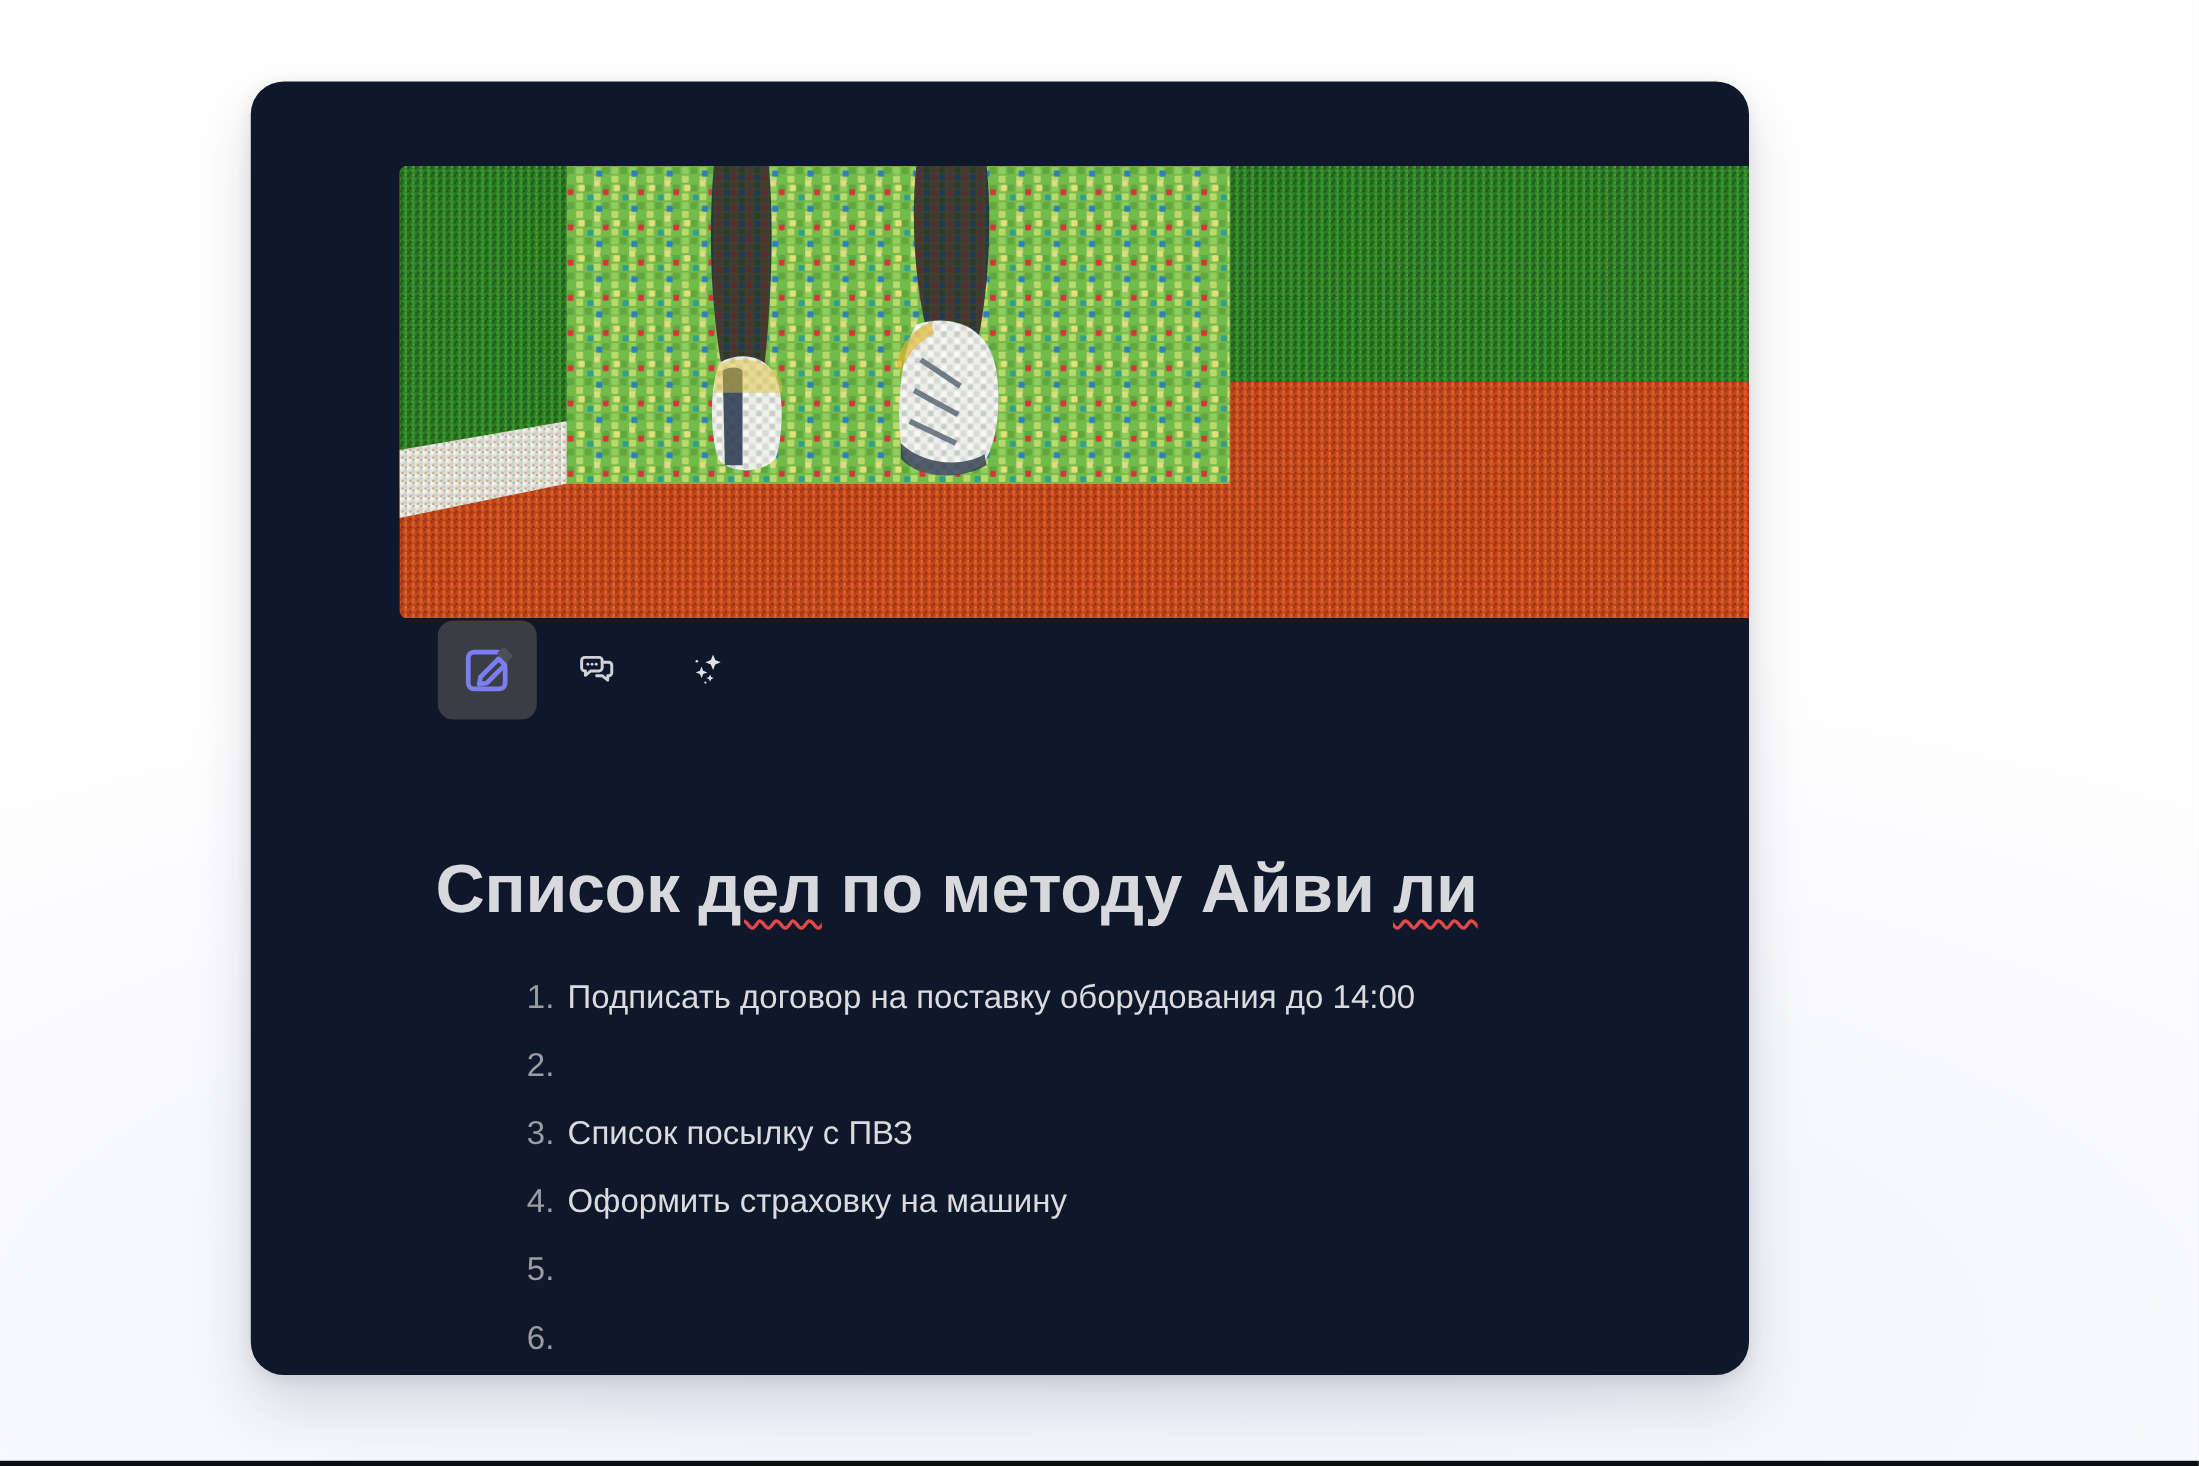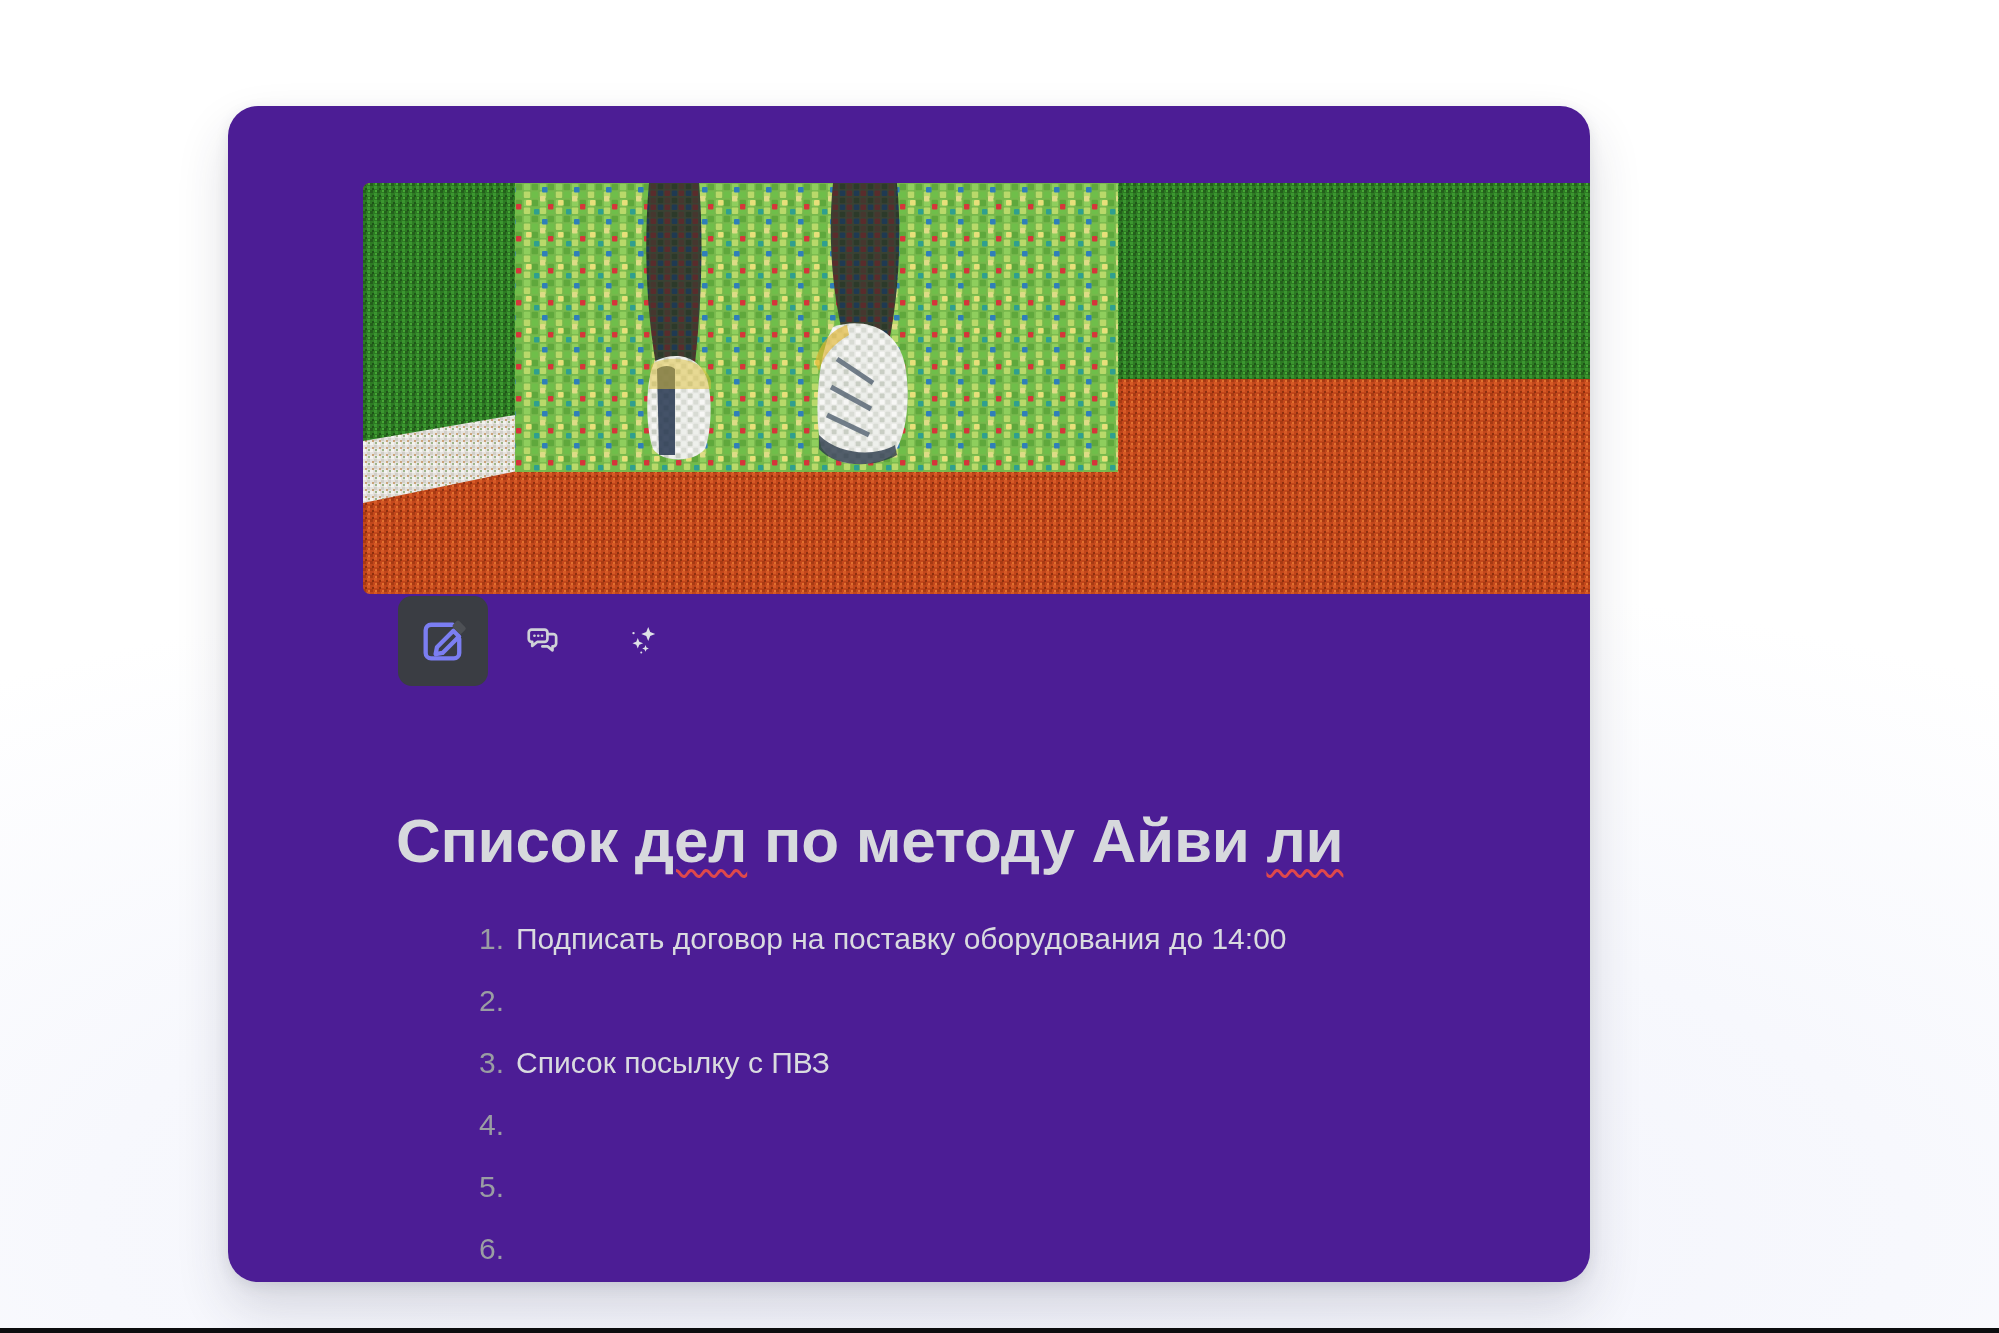--- a/index.html
+++ b/index.html
@@ -32,26 +32,25 @@
     background: #0c0d0f;
   }
 
   
   .doc-card {
     position: absolute;
     left: 228px;
     top: 74px;
     width: 1362px;
     height: 1176px;
-    background: #4c1d95;
+    background: #0f172a;
     border-radius: 30px;
     box-shadow: 0 26px 52px rgba(44, 46, 70, 0.16),
                 0 4px 14px rgba(44, 46, 70, 0.10);
     overflow: hidden;
-    margin-top: 32px;
   }
 
   
   .banner-wrap {
     position: absolute;
     left: 135px;
     top: 77px;
     width: 1337px;
     height: 411px;
     border-radius: 7px;
@@ -270,20 +269,21 @@
       </li>
       <li class="todo-item">
         <span class="todo-num">2.</span>
       </li>
       <li class="todo-item">
         <span class="todo-num">3.</span>
         <span class="todo-text">Список посылку с ПВЗ</span>
       </li>
       <li class="todo-item">
         <span class="todo-num">4.</span>
+        <span class="todo-text">Оформить страховку на машину</span>
       </li>
       <li class="todo-item">
         <span class="todo-num">5.</span>
       </li>
       <li class="todo-item">
         <span class="todo-num">6.</span>
       </li>
     </ol>
 
 </div>

